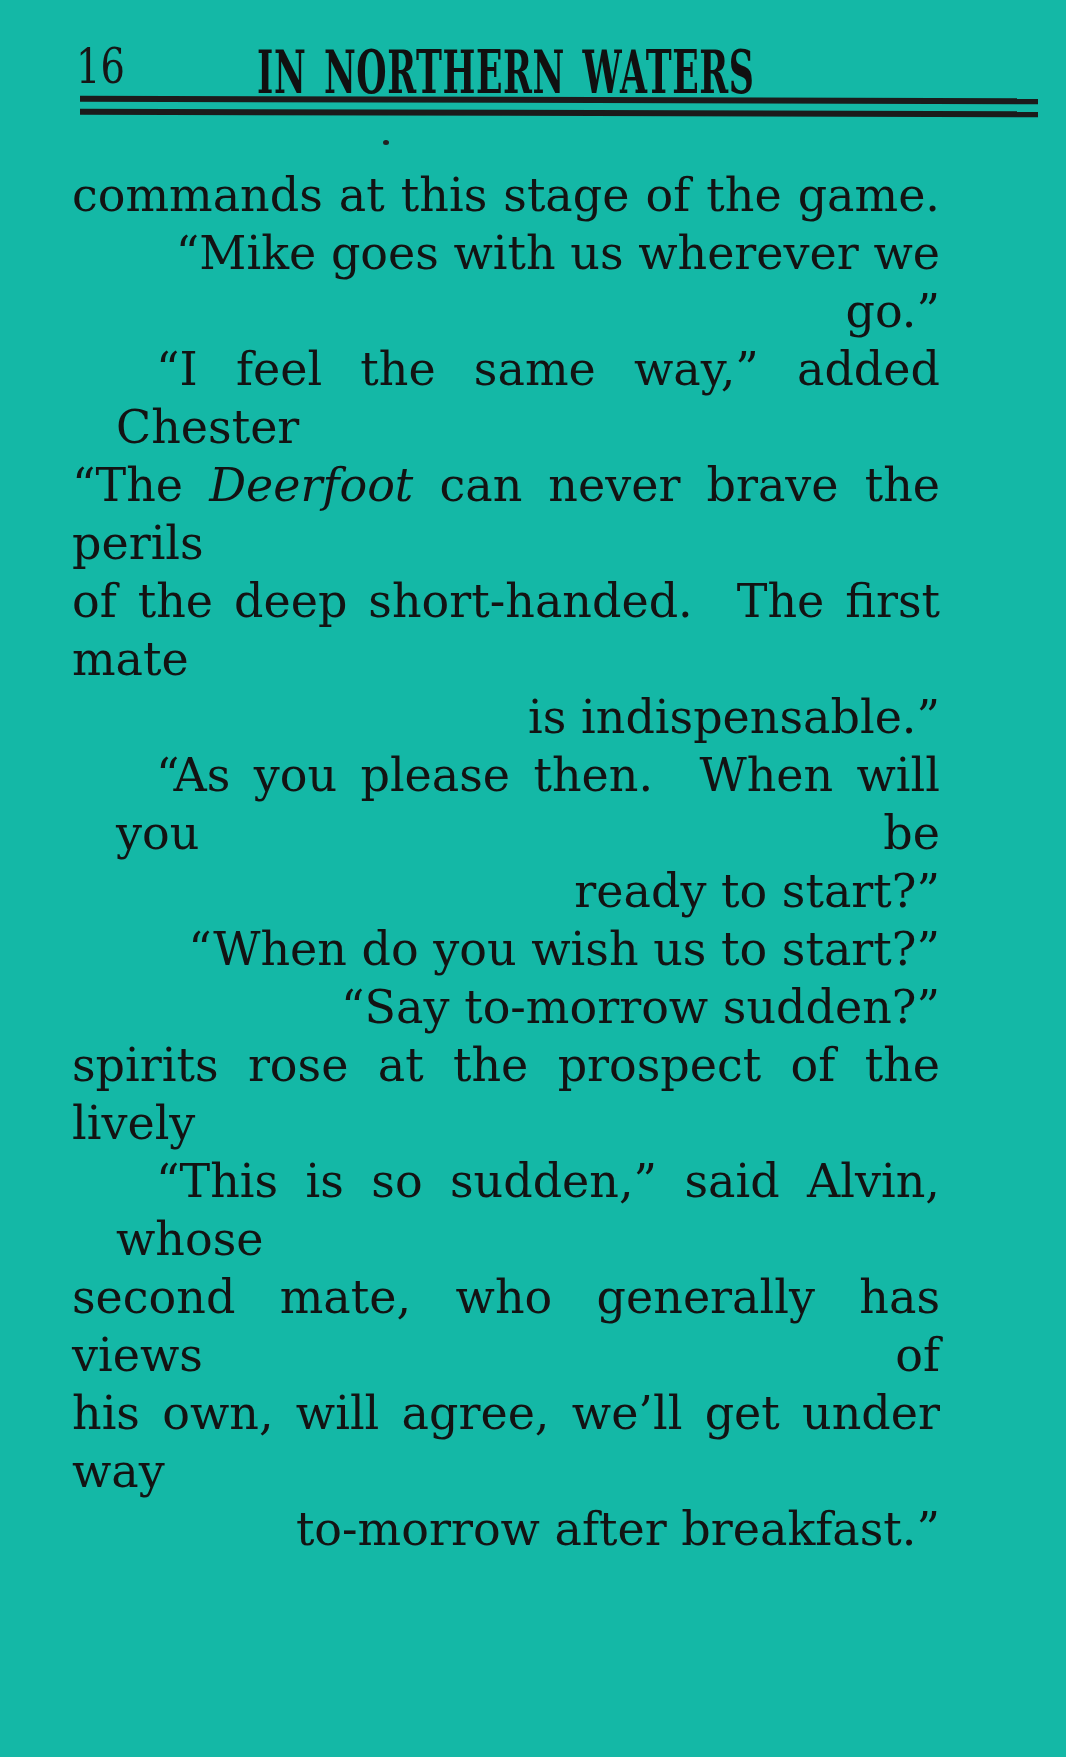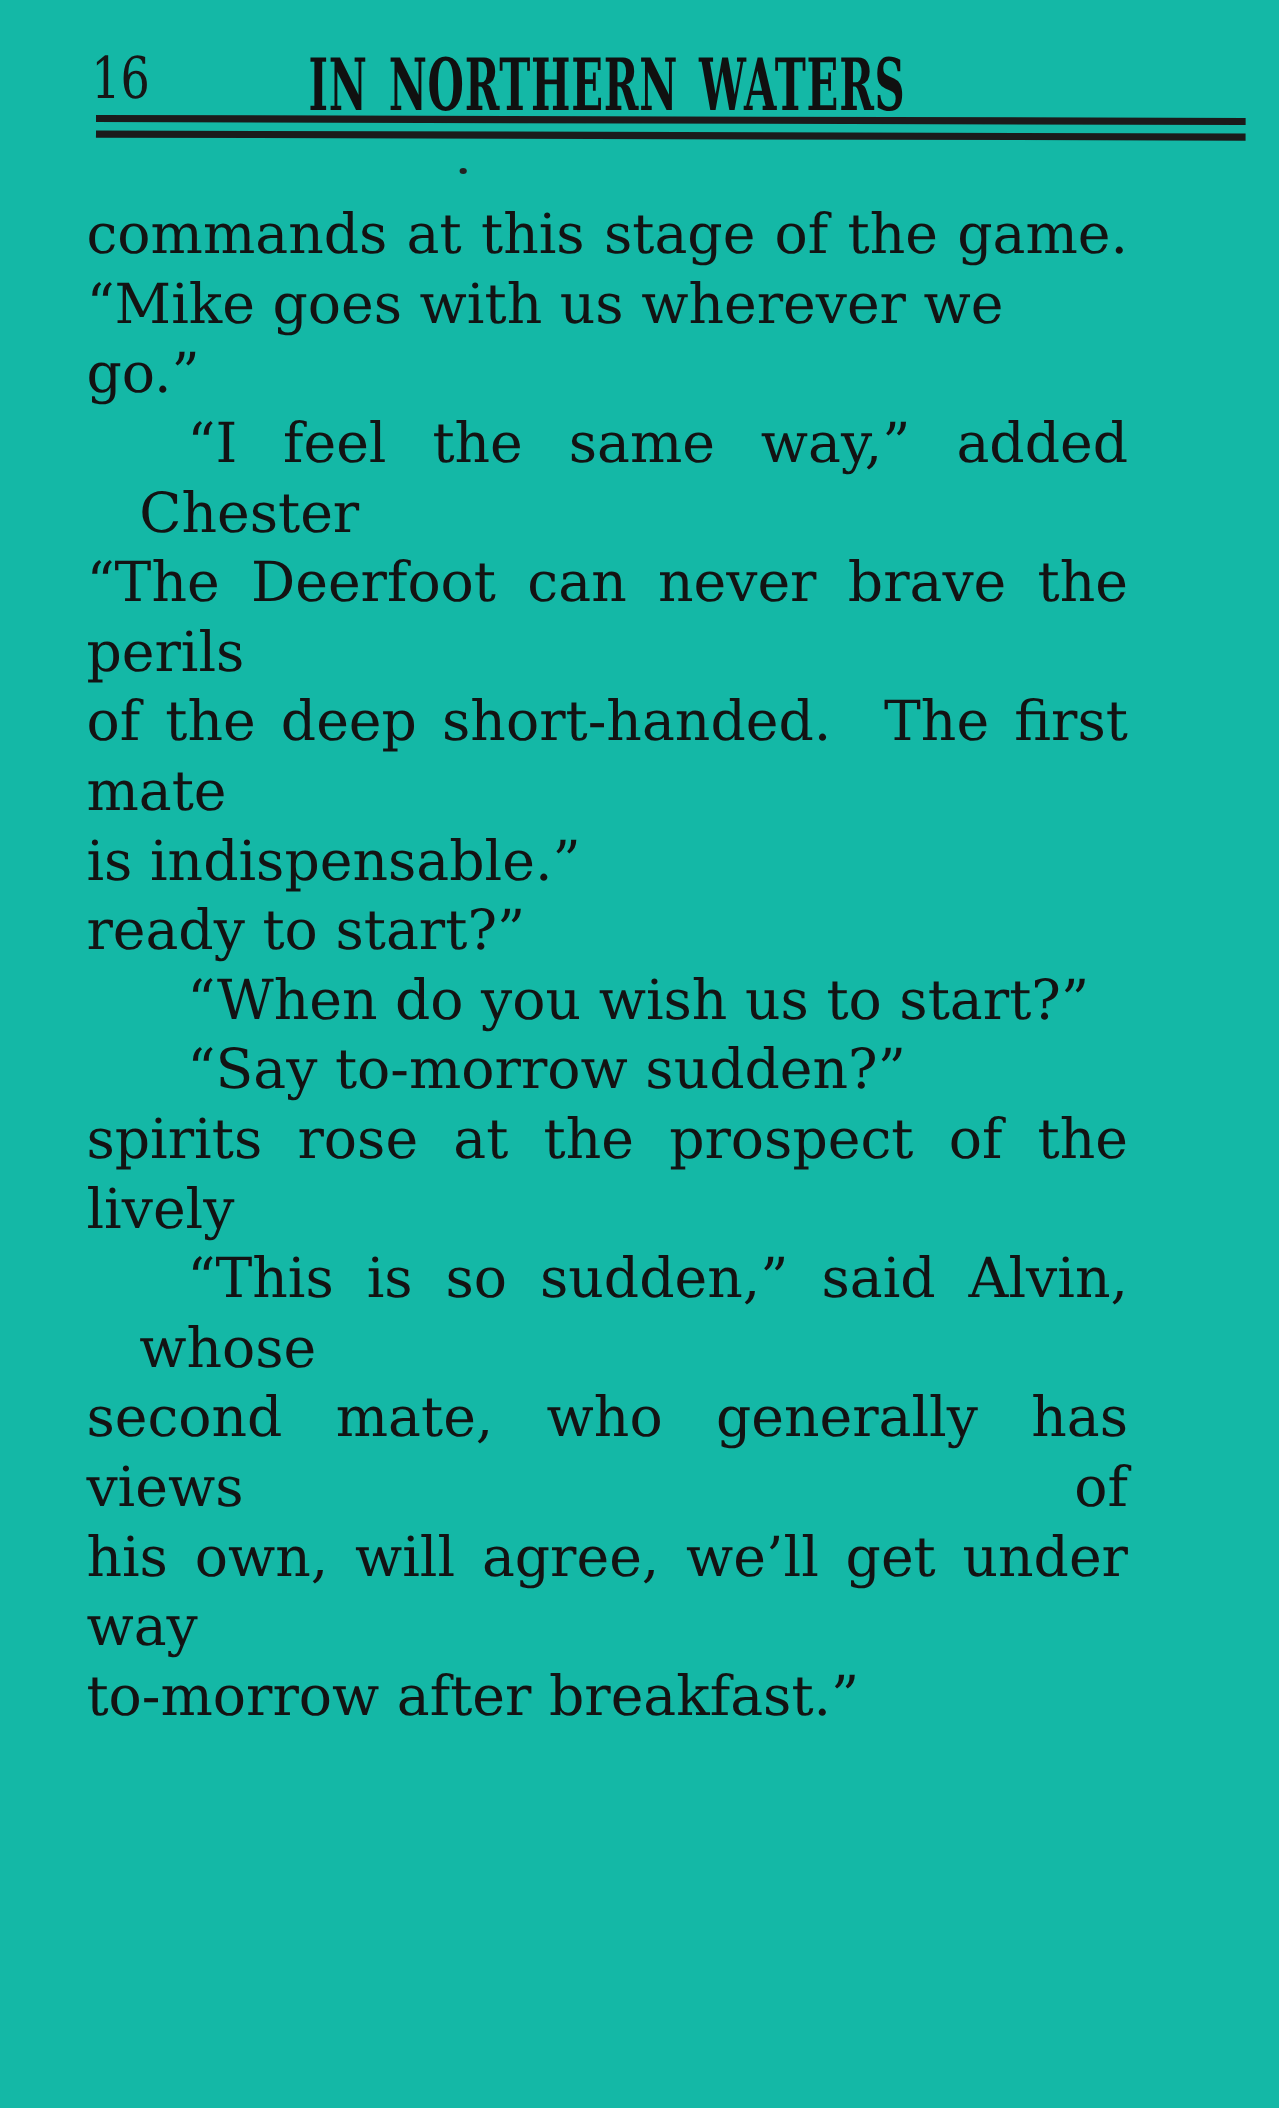--- a/index.html
+++ b/index.html
@@ -70,27 +70,27 @@
   
   .text-body {
     position: absolute;
     left: 72px;
     top: 166px;
     width: 868px;
     font-size: 46px;
     line-height: 58px;
     color: #131313;
   }
-  .line { text-align: left; }
+  .line { text-align: right; }
   .line.justify {
     text-align: justify;
     text-align-last: justify;
   }
   .line.indent { text-indent: 40px; margin-left: 44px; }
-  .italic { }
+  .italic { font-style: italic; }
 </style>
 </head>
 <body>
 
 <div class="page">
 
   <header class="header">
     <span class="page-number">16</span>
     <span class="running-title">IN NORTHERN WATERS</span>
   </header>
@@ -98,20 +98,21 @@
   <div class="double-rule"></div>
   <div class="ink-dot"></div>
 
   <main class="text-body">
       <div class="line justify"><span>commands at this stage of the game.</span></div>
       <div class="line"><span>“Mike goes with us wherever we go.”</span></div>
       <div class="line justify indent"><span>“I feel the same way,” added Chester</span></div>
       <div class="line justify"><span>“The </span><span class="italic">Deerfoot</span><span> can never brave the perils</span></div>
       <div class="line justify"><span>of the deep short-handed.  The first mate</span></div>
       <div class="line"><span>is indispensable.”</span></div>
+      <div class="line justify indent"><span>“As you please then.  When will you be</span></div>
       <div class="line"><span>ready to start?”</span></div>
       <div class="line indent"><span>“When do you wish us to start?”</span></div>
       <div class="line indent"><span>“Say to-morrow sudden?”</span></div>
       <div class="line justify"><span>spirits rose at the prospect of the lively</span></div>
       <div class="line justify indent"><span>“This is so sudden,” said Alvin, whose</span></div>
       <div class="line justify"><span>second mate, who generally has views of</span></div>
       <div class="line justify"><span>his own, will agree, we’ll get under way</span></div>
       <div class="line"><span>to-morrow after breakfast.”</span></div>
     </main>
 

